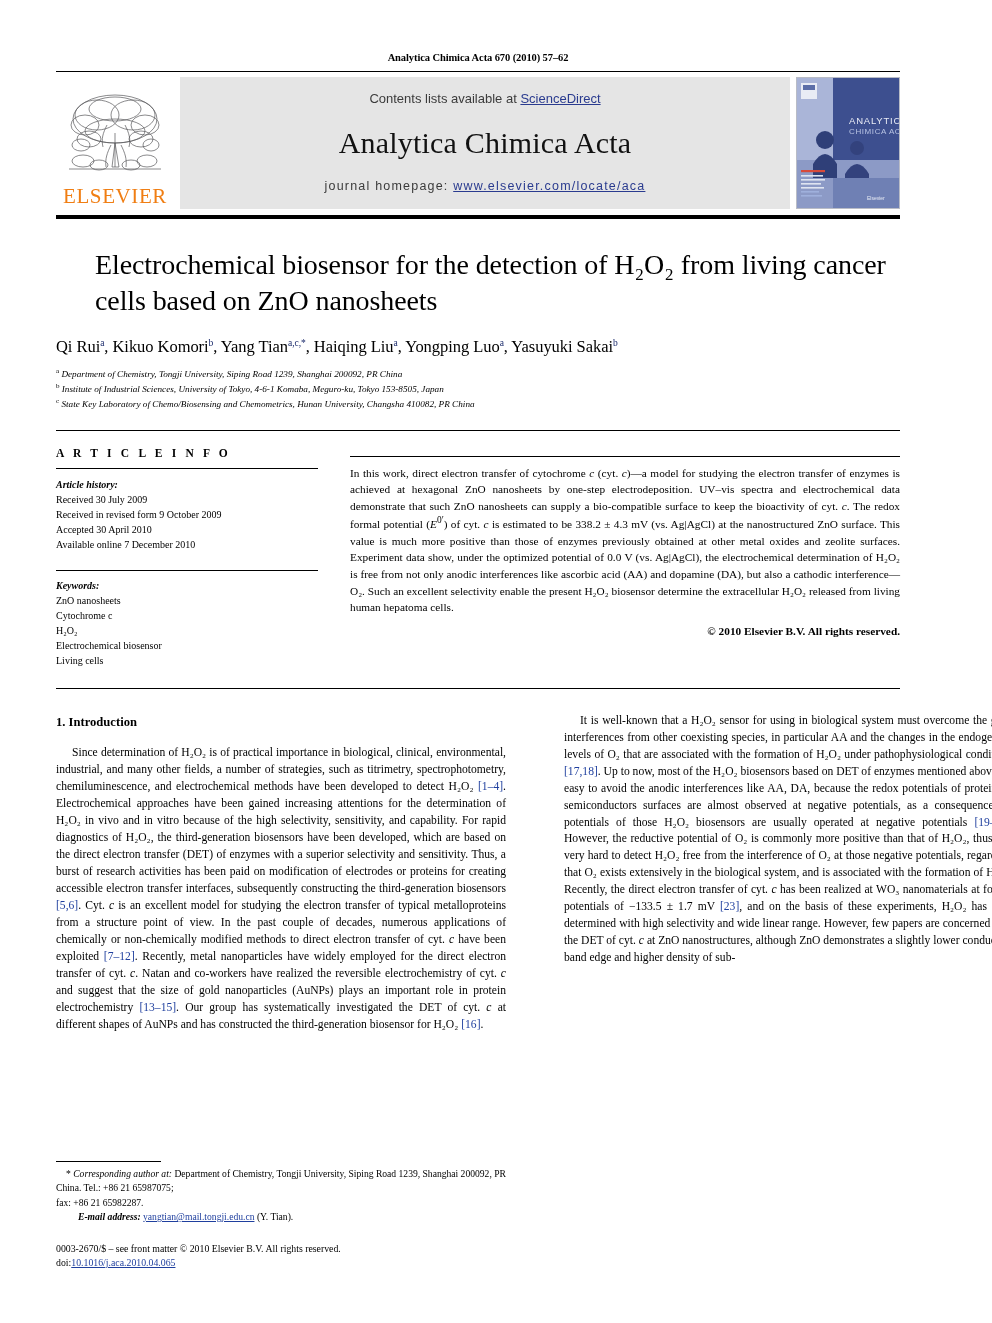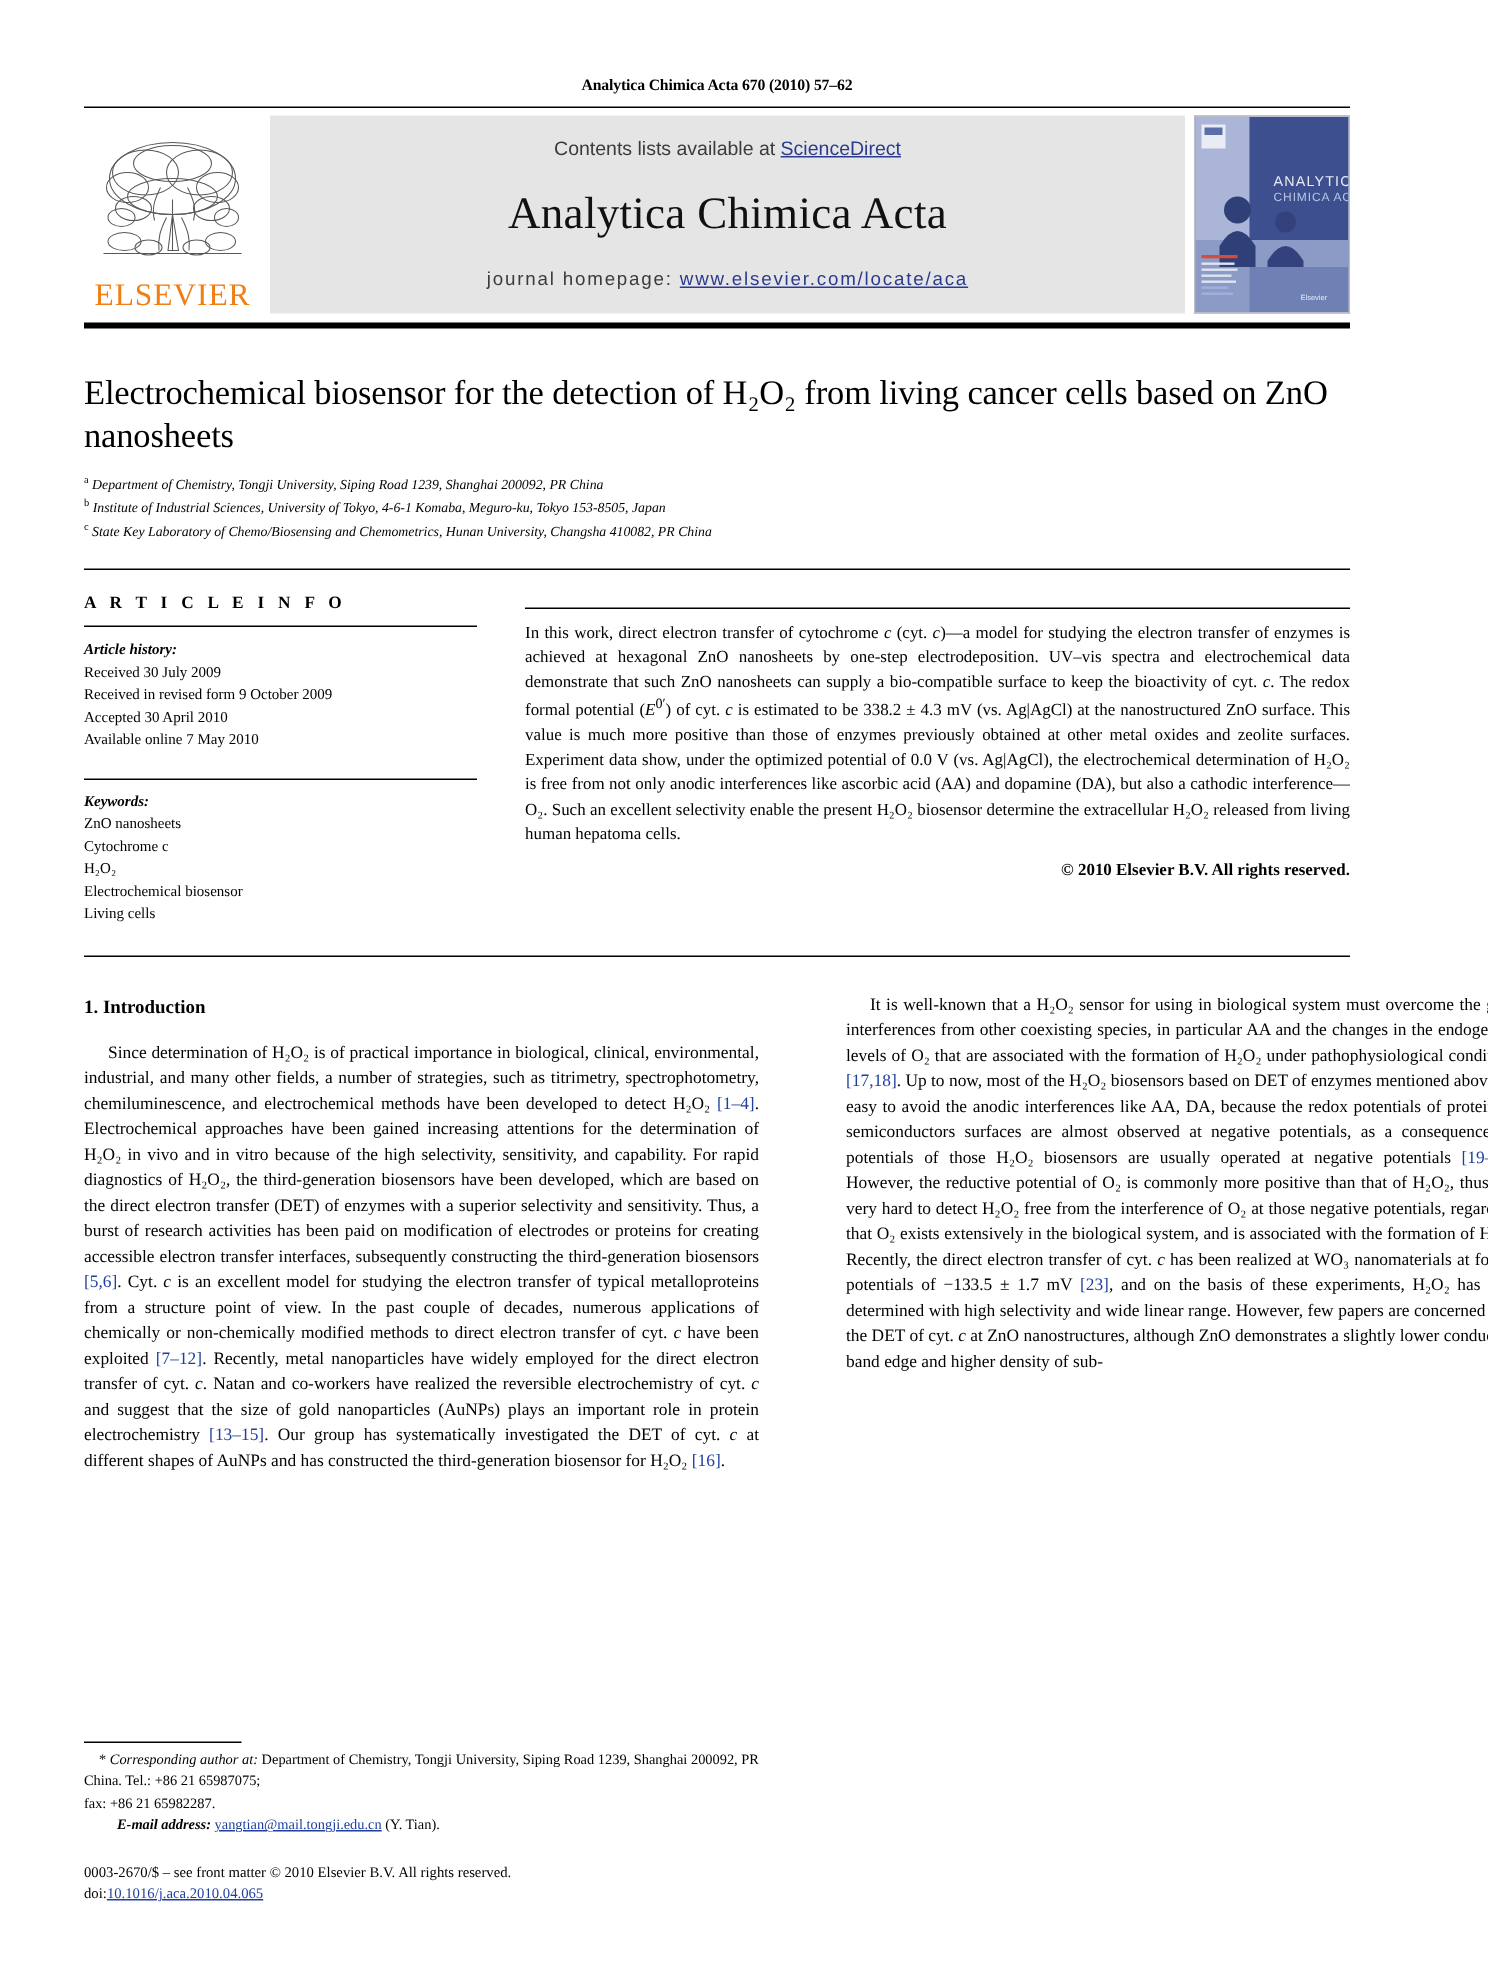--- a/index.html
+++ b/index.html
@@ -106,24 +106,25 @@
     overflow: hidden;
     box-sizing: border-box;
   }
   .rule-thick {
     border-top: 4px solid #000;
     margin-top: 6px;
   }
 
   
   .title {
-    font-size: 23px;
+    font-size: 28px;
     line-height: 1.28;
     margin-top: 28px;
     letter-spacing: -0.1px;
+    margin-left: 39px;
   }
   .authors {
     font-size: 16.5px;
     margin-top: 18px;
     letter-spacing: -0.05px;
   }
   .authors sup { font-size: 9.5px; color:#1a2a6b; }
   .affils {
     margin-top: 9px;
     font-size: 9.2px;
@@ -313,40 +314,41 @@
         <text x="52" y="56" font-family="Liberation Sans, sans-serif" font-size="8" fill="#b9c4e4" letter-spacing="0.6">CHIMICA ACTA</text>
         <text x="70" y="122" font-family="Liberation Sans, sans-serif" font-size="5" fill="#e8ebf5">Elsevier</text>
       </svg>
     </div>
   </div>
 
   <div class="rule-thick"></div>
 
   <div class="title">Electrochemical biosensor for the detection of H₂O₂ from living cancer cells based on ZnO nanosheets</div>
 
+  <div class="authors">Qi Rui<sup>a</sup>, Kikuo Komori<sup>b</sup>, Yang Tian<sup>a,c,</sup><sup>*</sup>, Haiqing Liu<sup>a</sup>, Yongping Luo<sup>a</sup>, Yasuyuki Sakai<sup>b</sup></div>
 
   <div class="affils">
     <div><sup>a</sup> <span>Department of Chemistry, Tongji University, Siping Road 1239, Shanghai 200092, PR China</span></div>
     <div><sup>b</sup> <span>Institute of Industrial Sciences, University of Tokyo, 4-6-1 Komaba, Meguro-ku, Tokyo 153-8505, Japan</span></div>
     <div><sup>c</sup> <span>State Key Laboratory of Chemo/Biosensing and Chemometrics, Hunan University, Changsha 410082, PR China</span></div>
   </div>
 
   <div class="rule-mid"></div>
 
   <div class="info-abstract">
 
     <div class="col-info">
       <div class="sec-head">A R T I C L E    I N F O</div>
       <div class="sec-rule"></div>
       <div class="info-body">
         <div class="lbl">Article history:</div>
         <div>Received 30 July 2009</div>
         <div>Received in revised form 9 October 2009</div>
         <div>Accepted 30 April 2010</div>
-        <div>Available online 7 May 2010</div>
+        <div>Available online 7 December 2010</div>
       </div>
       <div class="info-gap"></div>
       <div class="info-rule"></div>
       <div class="info-body">
         <div class="lbl">Keywords:</div>
         <div>ZnO nanosheets</div>
         <div>Cytochrome c</div>
         <div>H₂O₂</div>
         <div>Electrochemical biosensor</div>
         <div>Living cells</div>

